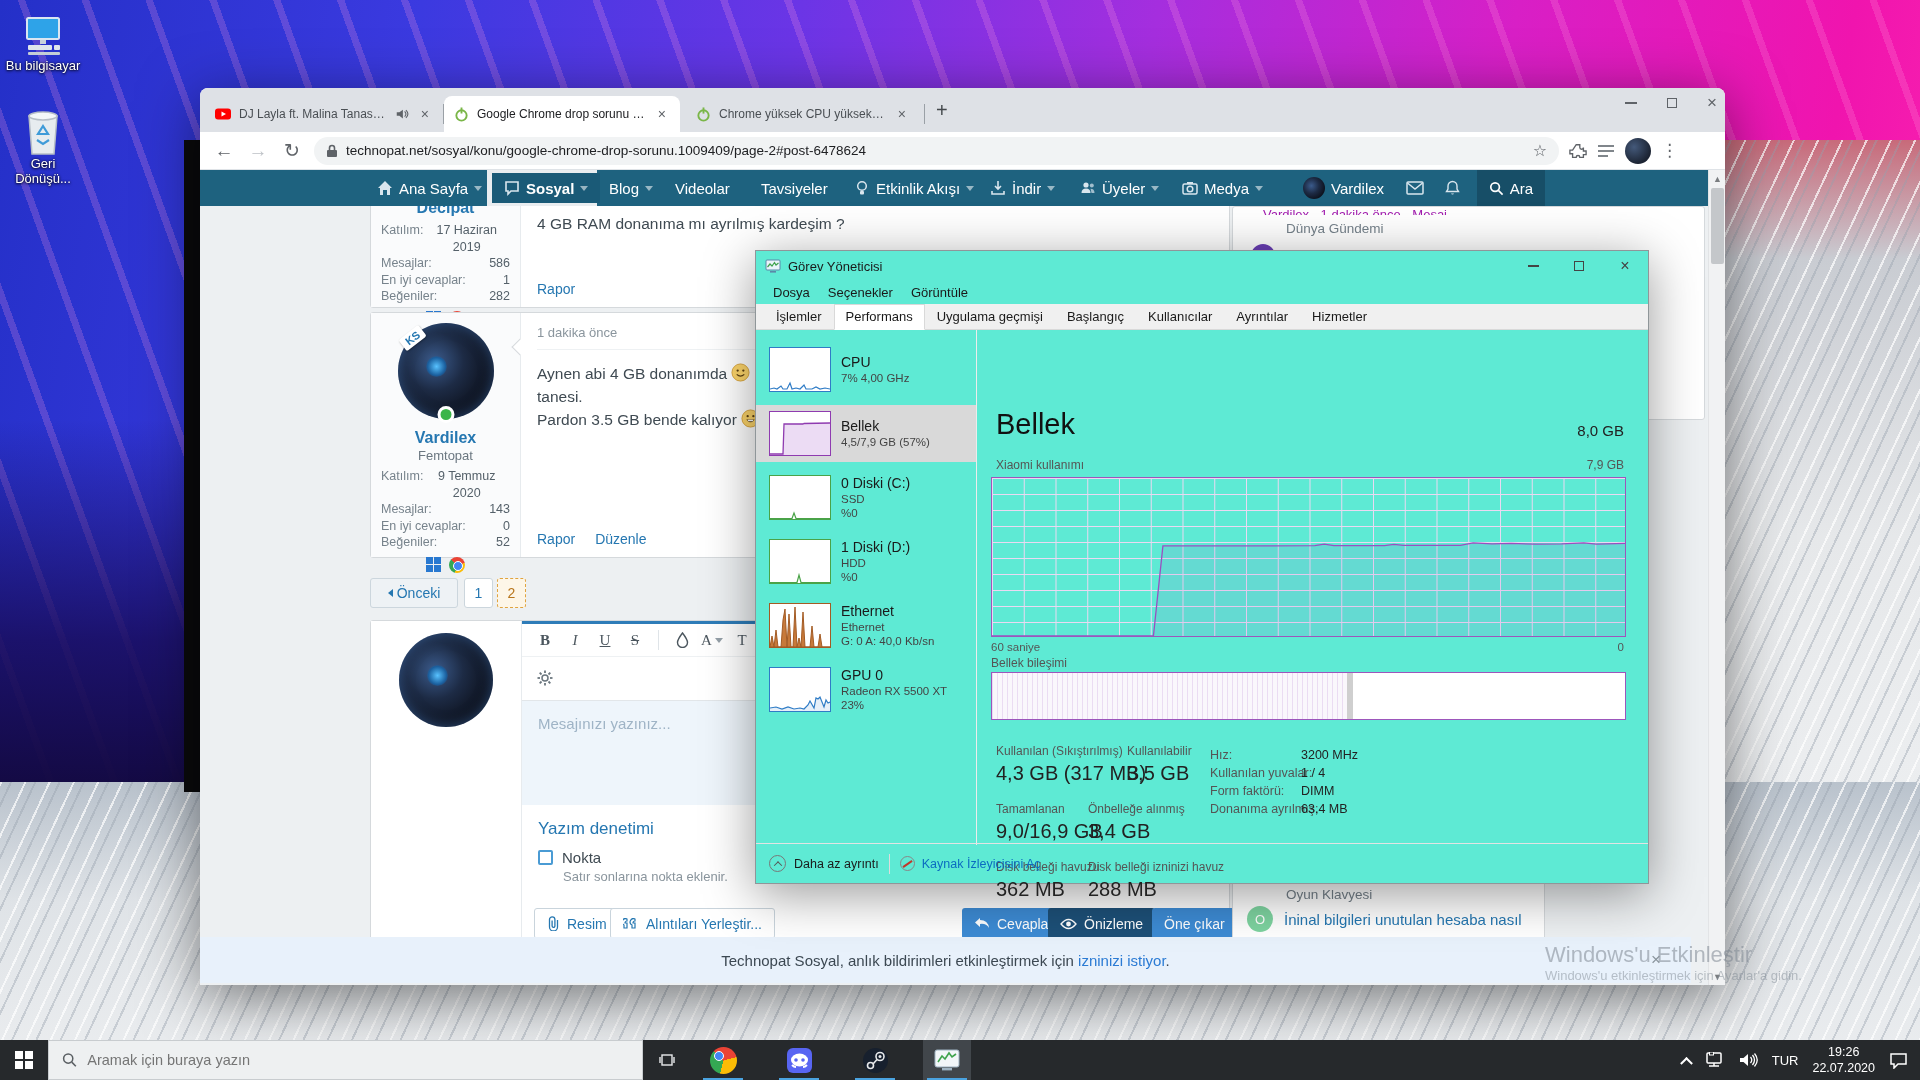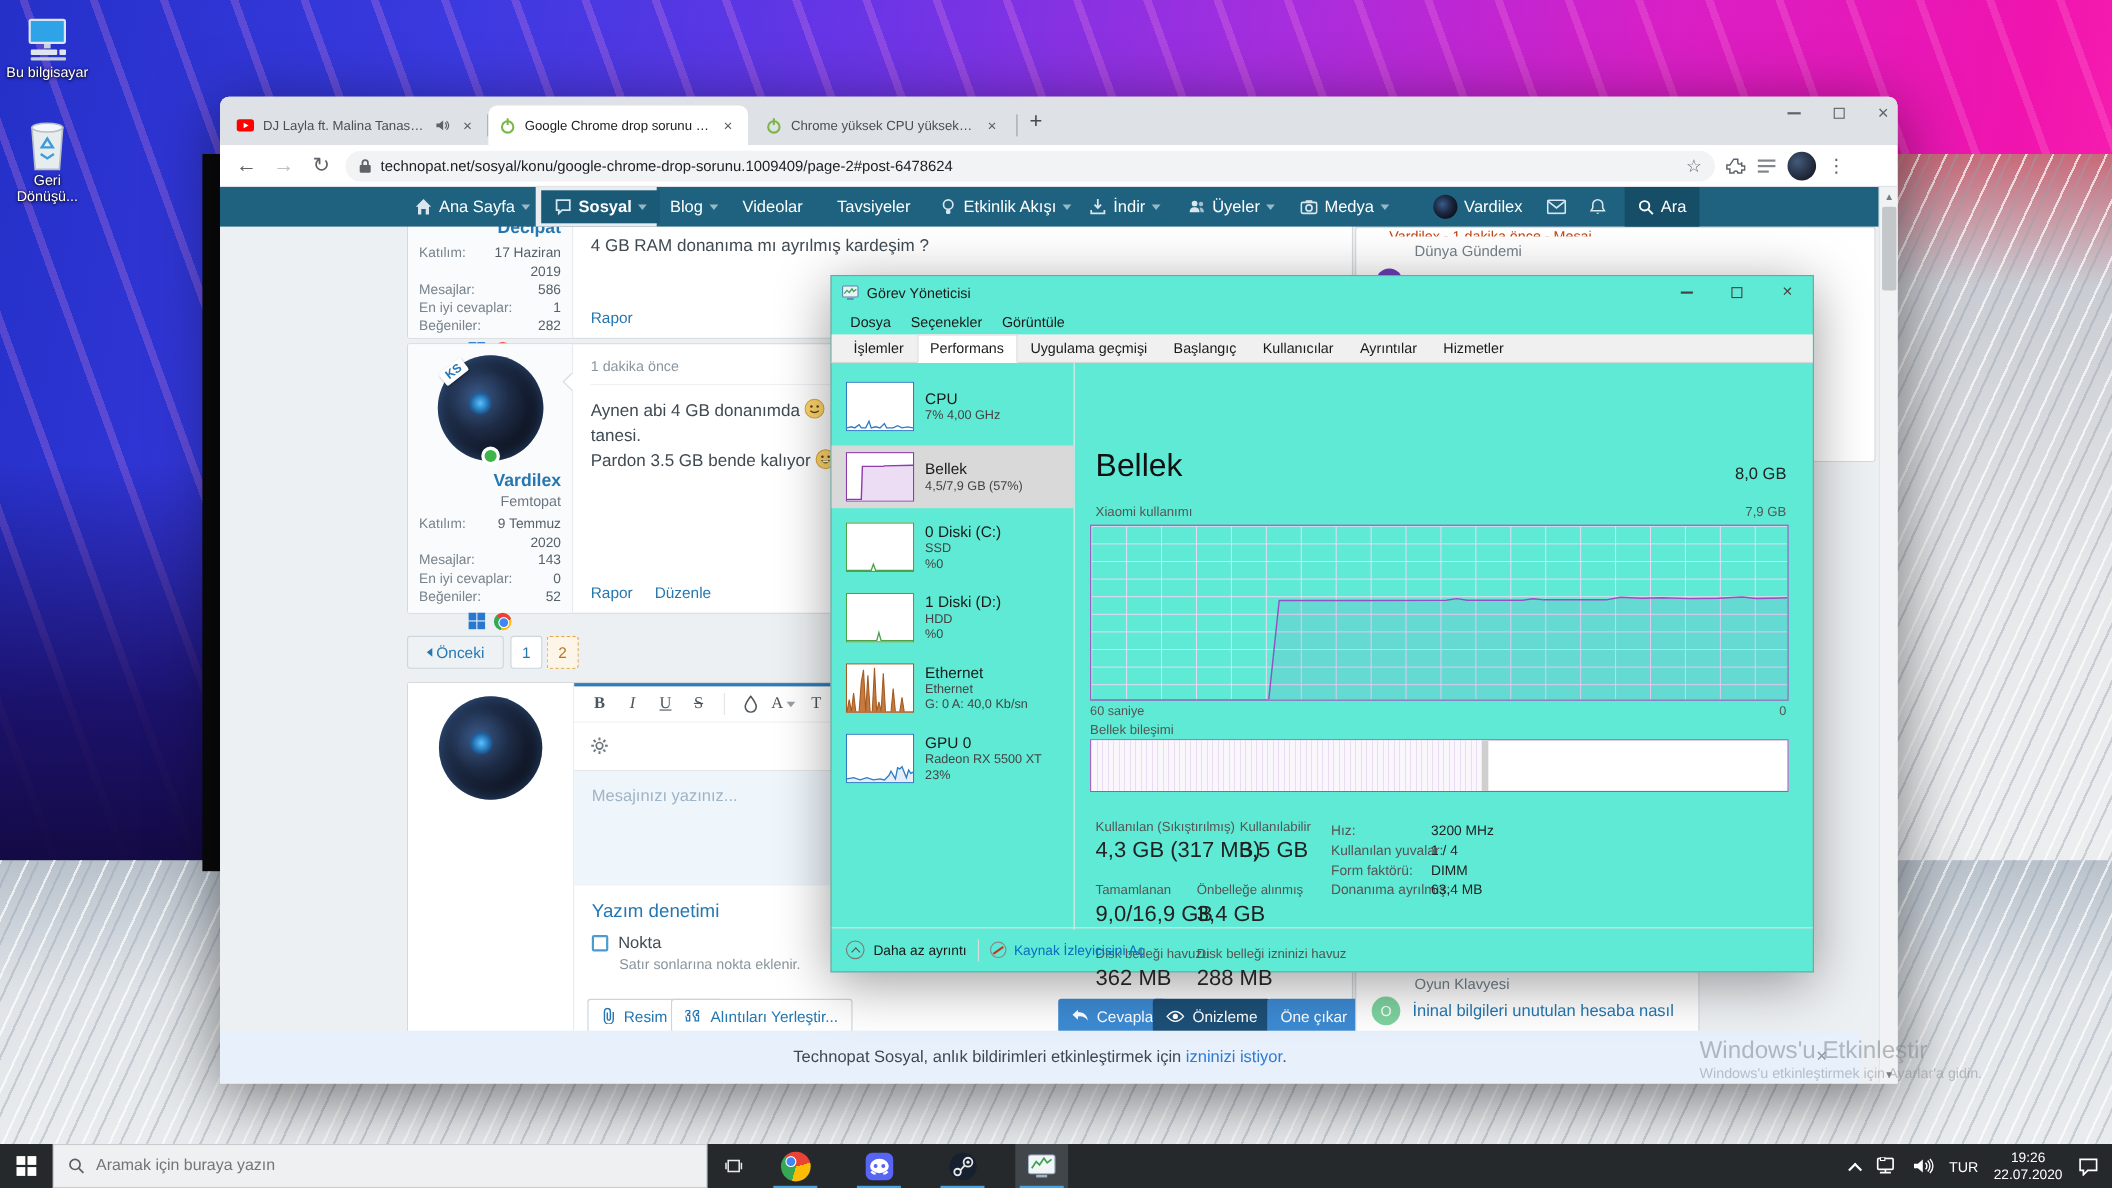--- a/index.html
+++ b/index.html
@@ -32,21 +32,21 @@
 .urlpill .url{flex:1;white-space:nowrap;overflow:hidden}
 
 #page{position:absolute;left:0;top:82px;width:1525px;height:815px;background:#edf0f2;overflow:hidden}
 #forumnav{position:absolute;left:0;top:0;width:1508px;height:36px;background:#1e627f;z-index:6}
 .nv{position:absolute;top:0;height:36px;display:flex;align-items:center;gap:6px;color:#fff;font-size:15px;white-space:nowrap}
 .caret{width:0;height:0;border-left:4px solid transparent;border-right:4px solid transparent;border-top:5px solid rgba(255,255,255,.55)}
 .nvico{display:inline-flex;width:16px;height:16px}
 #sosyal-back{position:absolute;left:287px;top:0;width:110px;height:36px;background:#e9edf0}
 #nav-sosyal{left:292px;top:3px;height:30px;background:#1a5a77;padding:0 12px;font-weight:bold}
 .card{position:absolute;left:170px;width:860px;background:#fff;border:1px solid #d5d9dc;border-radius:3px;display:flex;z-index:1}
-.userpane{width:150px;background:#fafbfc;border-right:1px solid #e7ebee;text-align:right;padding:10px 10px 8px;flex-shrink:0;position:relative}
+.userpane{width:150px;background:#fafbfc;border-right:1px solid #e7ebee;text-align:center;padding:10px 10px 8px;flex-shrink:0;position:relative}
 .uname{font-size:16px;font-weight:bold;color:#2577b1;line-height:18px}
 .utitle{font-size:13px;color:#6b7780;line-height:17px;margin-bottom:4px}
 .srow{display:flex;justify-content:space-between;font-size:12.5px;color:#55616a;line-height:16.5px}
 .srow .sl{color:#77838c}
 .post-body{flex:1;padding:12px 16px;font-size:15.5px;color:#3f4a52;position:relative}
 .plink{color:#2577b1;font-size:14px;text-decoration:none}
 .icons-row{display:flex;justify-content:center;gap:8px;margin-top:6px}
 .win-ico{width:15px;height:15px;display:inline-grid;grid-template-columns:7px 7px;grid-template-rows:7px 7px;gap:1px}
 .win-ico i{background:#2878d0}
 .chrome-logo{width:16px;height:16px;border-radius:50%;background:conic-gradient(from -45deg,#ea4335 0 120deg,#fbbc05 120deg 240deg,#34a853 240deg 360deg);position:relative;flex-shrink:0}
@@ -495,21 +495,21 @@
             <circle cx="8.5" cy="6" r="2.4" fill="#fff"></circle>
           </svg>
         <span>Önizleme</span>
       </div>
       <div class="btn btn-blue" style="left:781px;top:287px">
         <span>Öne çıkar</span>
       </div>
     </div>
 
     <div class="side-card" style="left:1032px;top:36px;width:473px;height:214px">
-      <div style="height:8px;overflow:hidden;font-size:13px;color:#c2410c;padding-left:30px">Vardilex - 1 dakika önce - Mesaj</div>
+      <div style="height:8px;overflow:hidden;font-size:13px;color:#a21caf;padding-left:30px">Vardilex - 1 dakika önce - Mesaj</div>
       <div class="gray-label" style="padding:6px 0 0 53px">Dünya Gündemi</div>
       <div style="display:flex;align-items:center;gap:11px;padding:8px 0 0 18px">
         <div style="width:24px;height:24px;border-radius:50%;background:#6a3fb5;flex-shrink:0"></div>
         <a class="side-link">Xiaomi Mi A1 MIUI 11 ROM'u</a>
       </div>
     </div>
 
     <div class="side-card" style="left:1032px;top:708px;width:313px;height:62px">
       <div class="gray-label" style="padding:8px 0 0 53px">Oyun Klavyesi</div>
       <div style="display:flex;align-items:center;gap:11px;padding:4px 0 0 14px">

